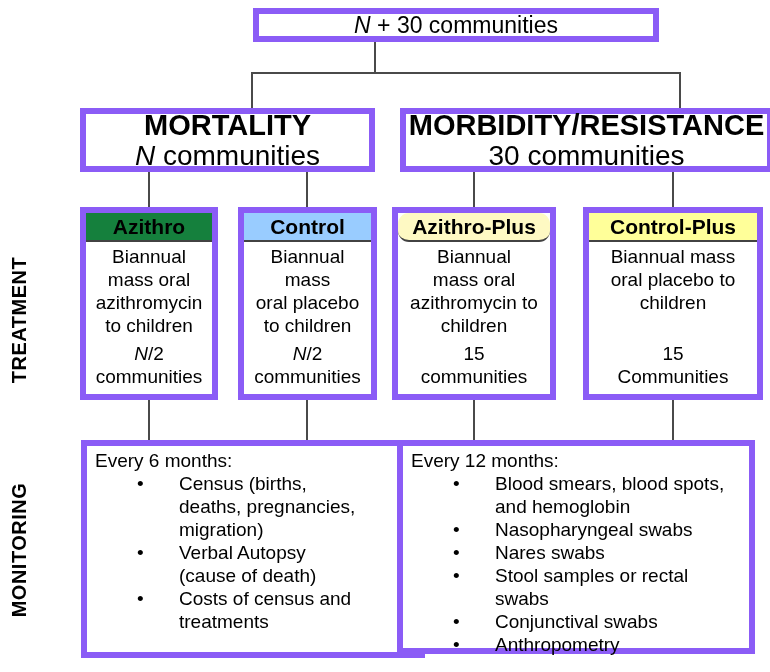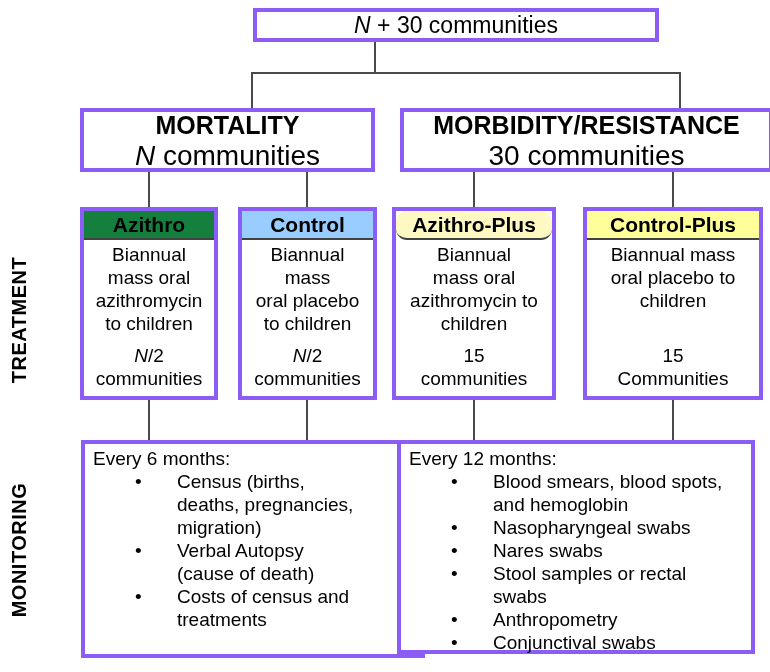--- a/index.html
+++ b/index.html
@@ -1,27 +1,27 @@
 <!DOCTYPE html>
 <html><head>
 <meta charset="utf-8">
 <style>
   html,body{margin:0;padding:0;background:#fff;}
   *{box-sizing:border-box;}
   .canvas{
     position:relative;width:770px;height:672px;background:#fff;overflow:hidden;
     font-family:"Liberation Sans","DejaVu Sans",sans-serif;color:#000;
   }
-  .box{position:absolute;border:4px solid #8b5cf6;background:#fff;}
+  .box{position:absolute;border:6px solid #8b5cf6;background:#fff;}
   .line{position:absolute;background:#4a4a4a;}
   .center-txt{display:flex;flex-direction:column;align-items:center;justify-content:center;text-align:center;}
 
   .top-box{left:253px;top:8px;width:406px;height:34px;font-size:23px;line-height:30px;}
   .arm-box{top:108px;height:64px;}
-  .arm-title{font-weight:bold;font-size:25px;line-height:31px;}
+  .arm-title{font-weight:bold;font-size:29px;line-height:31px;}
   .arm-sub{font-size:28px;line-height:29px;}
 
   .column{top:207px;height:193px;display:flex;flex-direction:column;}
   .col-header{height:29px;border-bottom:2px solid #424242;display:flex;align-items:center;justify-content:center;
     font-weight:bold;font-size:21px;}
   .col-body{flex:1;display:flex;flex-direction:column;justify-content:space-between;align-items:center;
     padding:3px 1px 6px 1px;}
   .desc{white-space:pre-line;text-align:center;font-size:19px;line-height:23px;}
   .count{text-align:center;font-size:19px;line-height:23px;}
 
@@ -144,21 +144,21 @@
 
   <div class="box mon-box" style="left:397px;width:358px;height:214px;">
     <div class="mon-heading">Every 12 months:</div>
     <ul class="mon-list">
       <li>Blood smears, blood spots,
 and hemoglobin</li>
       <li>Nasopharyngeal swabs</li>
       <li>Nares swabs</li>
       <li>Stool samples or rectal
 swabs</li>
+      <li>Conjunctival swabs</li>
       <li>Anthropometry</li>
-      <li>Conjunctival swabs</li>
     </ul>
   </div>
 
   <div class="vlabel" style="left:-81px;top:308px;">TREATMENT</div>
   <div class="vlabel" style="left:-81px;top:538px;">MONITORING</div>
 
 </div>
 
 </body></html>

